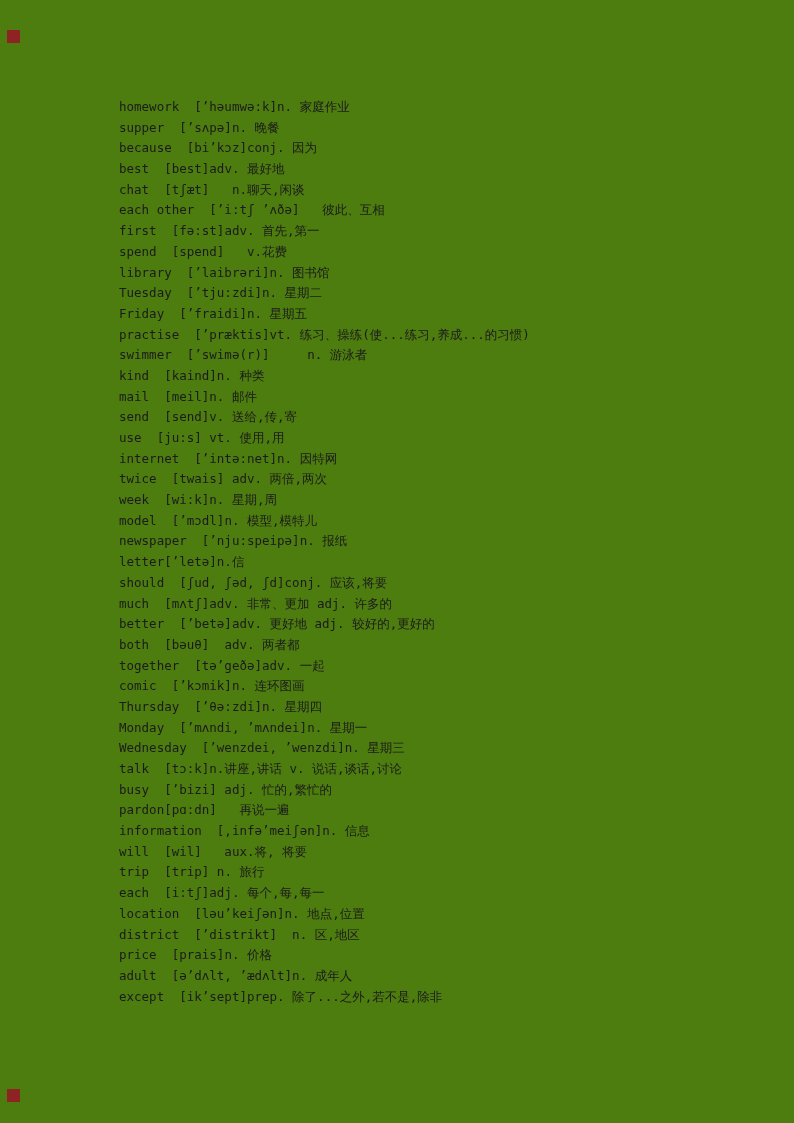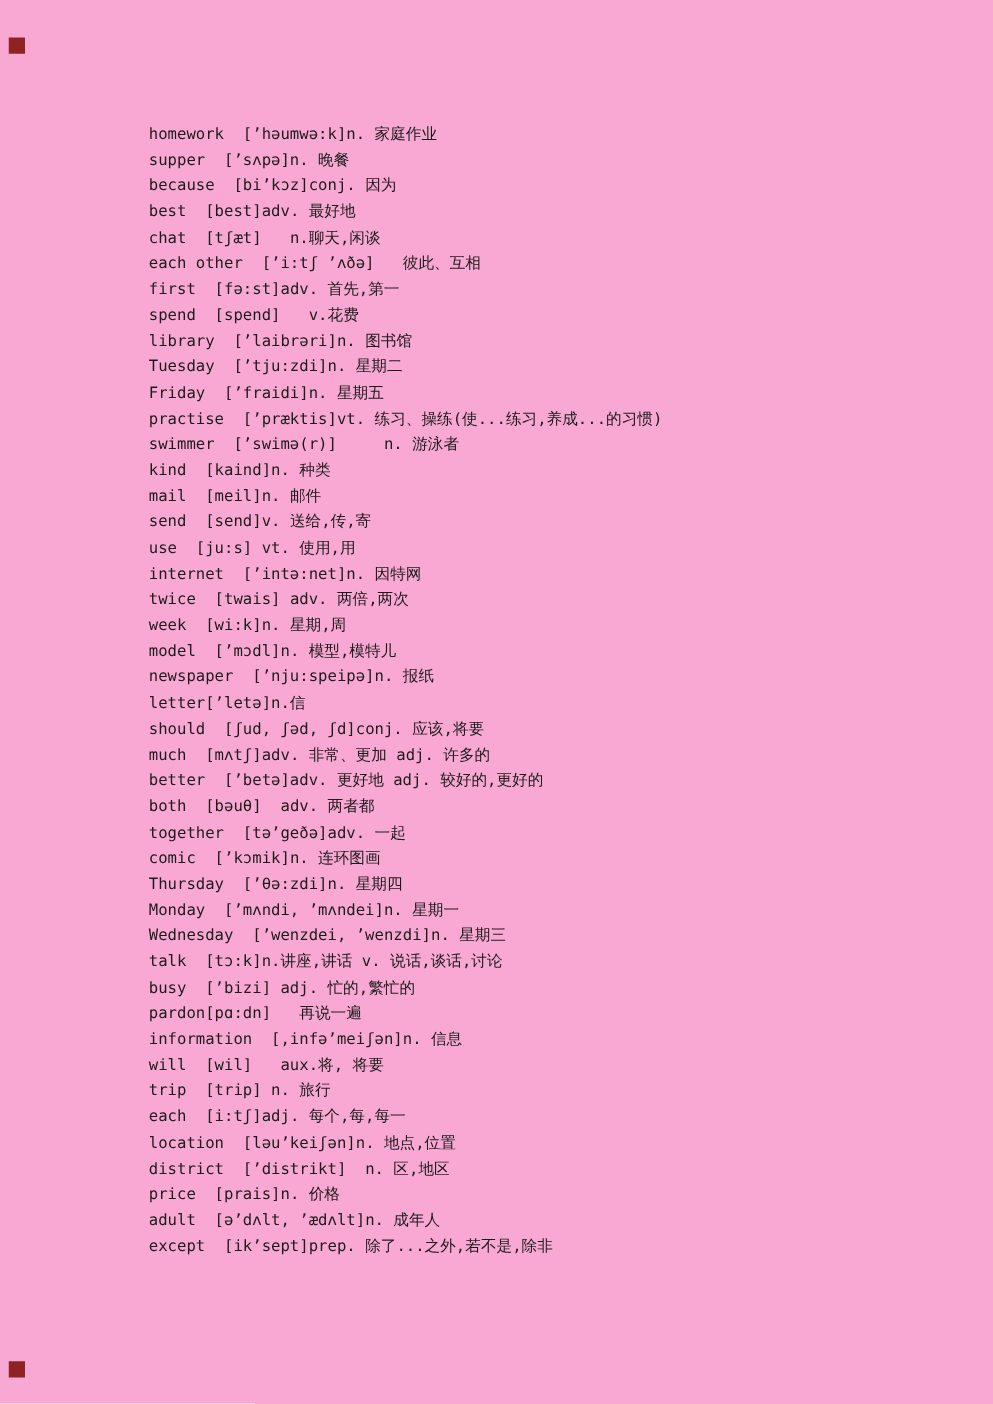--- a/index.html
+++ b/index.html
@@ -32,17 +32,17 @@
     color: #1b1b1b;
     white-space: pre;
     letter-spacing: 0;
   }
   .line { height: 20.7px; }
   .line span { white-space: pre; }
 </style>
 </head>
 <body>
 
-<div class="page" style="background: #f9a8d4;">
+<div class="page" style="background: #4d7c0f;">
   <div class="marker marker-top" style="background: rgb(142, 35, 35);"></div>
   <div class="marker marker-bottom" style="background: rgb(142, 35, 35);"></div>
   <div class="vocab" id="vocab-list" style="color: rgb(27, 27, 27);"><div class="line"><span>homework</span><span>  [’həumwə:k]</span><span>n. 家庭作业</span></div><div class="line"><span>supper</span><span>  [’sʌpə]</span><span>n. 晚餐</span></div><div class="line"><span>because</span><span>  [bi’kɔz]</span><span>conj. 因为</span></div><div class="line"><span>best</span><span>  [best]</span><span>adv. 最好地</span></div><div class="line"><span>chat</span><span>  [tʃæt]</span><span>   n.聊天,闲谈</span></div><div class="line"><span>each other</span><span>  [’i:tʃ ’ʌðə]</span><span>   彼此、互相</span></div><div class="line"><span>first</span><span>  [fə:st]</span><span>adv. 首先,第一</span></div><div class="line"><span>spend</span><span>  [spend]</span><span>   v.花费</span></div><div class="line"><span>library</span><span>  [’laibrəri]</span><span>n. 图书馆</span></div><div class="line"><span>Tuesday</span><span>  [’tju:zdi]</span><span>n. 星期二</span></div><div class="line"><span>Friday</span><span>  [’fraidi]</span><span>n. 星期五</span></div><div class="line"><span>practise</span><span>  [’præktis]</span><span>vt. 练习、操练(使...练习,养成...的习惯)</span></div><div class="line"><span>swimmer</span><span>  [’swimə(r)]</span><span>     n. 游泳者</span></div><div class="line"><span>kind</span><span>  [kaind]</span><span>n. 种类</span></div><div class="line"><span>mail</span><span>  [meil]</span><span>n. 邮件</span></div><div class="line"><span>send</span><span>  [send]</span><span>v. 送给,传,寄</span></div><div class="line"><span>use</span><span>  [ju:s]</span><span> vt. 使用,用</span></div><div class="line"><span>internet</span><span>  [’intə:net]</span><span>n. 因特网</span></div><div class="line"><span>twice</span><span>  [twais]</span><span> adv. 两倍,两次</span></div><div class="line"><span>week</span><span>  [wi:k]</span><span>n. 星期,周</span></div><div class="line"><span>model</span><span>  [’mɔdl]</span><span>n. 模型,模特儿</span></div><div class="line"><span>newspaper</span><span>  [’nju:speipə]</span><span>n. 报纸</span></div><div class="line"><span>letter</span><span>[’letə]</span><span>n.信</span></div><div class="line"><span>should</span><span>  [ʃud, ʃəd, ʃd]</span><span>conj. 应该,将要</span></div><div class="line"><span>much</span><span>  [mʌtʃ]</span><span>adv. 非常、更加 adj. 许多的</span></div><div class="line"><span>better</span><span>  [’betə]</span><span>adv. 更好地 adj. 较好的,更好的</span></div><div class="line"><span>both</span><span>  [bəuθ]</span><span>  adv. 两者都</span></div><div class="line"><span>together</span><span>  [tə’geðə]</span><span>adv. 一起</span></div><div class="line"><span>comic</span><span>  [’kɔmik]</span><span>n. 连环图画</span></div><div class="line"><span>Thursday</span><span>  [’θə:zdi]</span><span>n. 星期四</span></div><div class="line"><span>Monday</span><span>  [’mʌndi, ’mʌndei]</span><span>n. 星期一</span></div><div class="line"><span>Wednesday</span><span>  [’wenzdei, ’wenzdi]</span><span>n. 星期三</span></div><div class="line"><span>talk</span><span>  [tɔ:k]</span><span>n.讲座,讲话 v. 说话,谈话,讨论</span></div><div class="line"><span>busy</span><span>  [’bizi]</span><span> adj. 忙的,繁忙的</span></div><div class="line"><span>pardon</span><span>[pɑ:dn]</span><span>   再说一遍</span></div><div class="line"><span>information</span><span>  [,infə’meiʃən]</span><span>n. 信息</span></div><div class="line"><span>will</span><span>  [wil]</span><span>   aux.将, 将要</span></div><div class="line"><span>trip</span><span>  [trip]</span><span> n. 旅行</span></div><div class="line"><span>each</span><span>  [i:tʃ]</span><span>adj. 每个,每,每一</span></div><div class="line"><span>location</span><span>  [ləu’keiʃən]</span><span>n. 地点,位置</span></div><div class="line"><span>district</span><span>  [’distrikt]</span><span>  n. 区,地区</span></div><div class="line"><span>price</span><span>  [prais]</span><span>n. 价格</span></div><div class="line"><span>adult</span><span>  [ə’dʌlt, ’ædʌlt]</span><span>n. 成年人</span></div><div class="line"><span>except</span><span>  [ik’sept]</span><span>prep. 除了...之外,若不是,除非</span></div></div>
 </div>
 
 </body></html>

